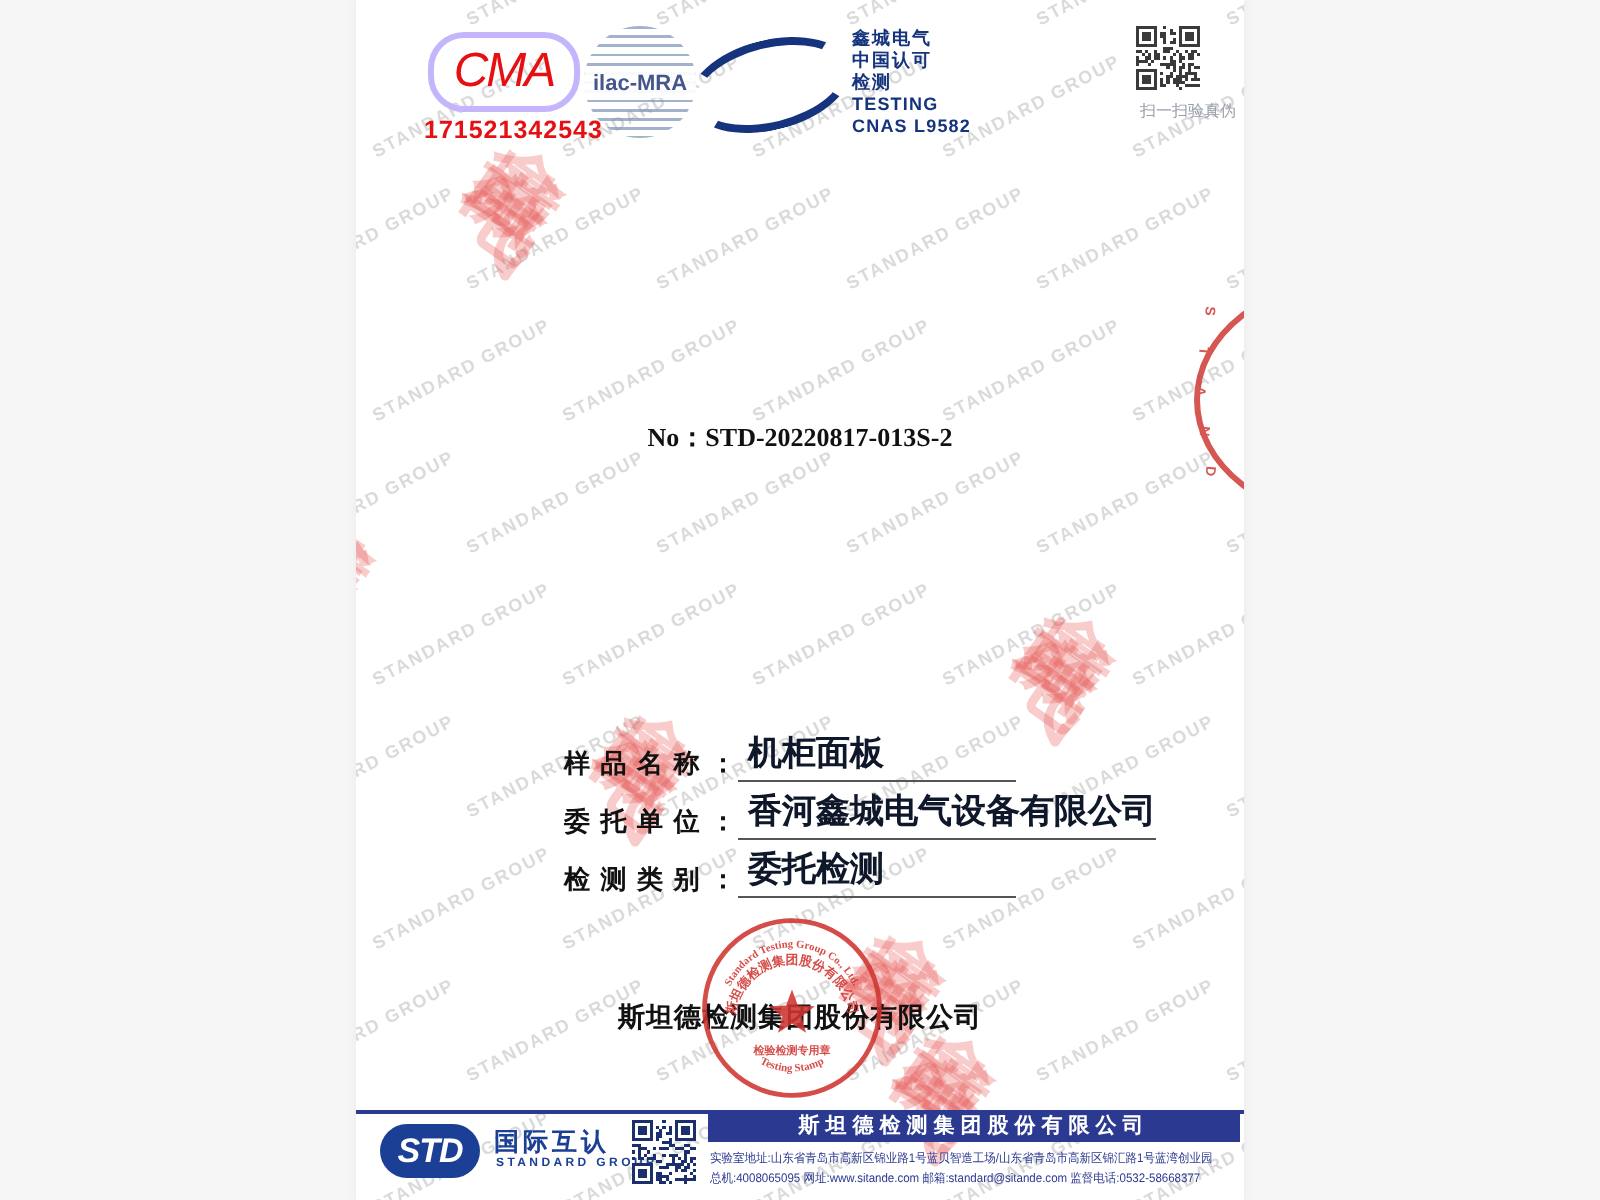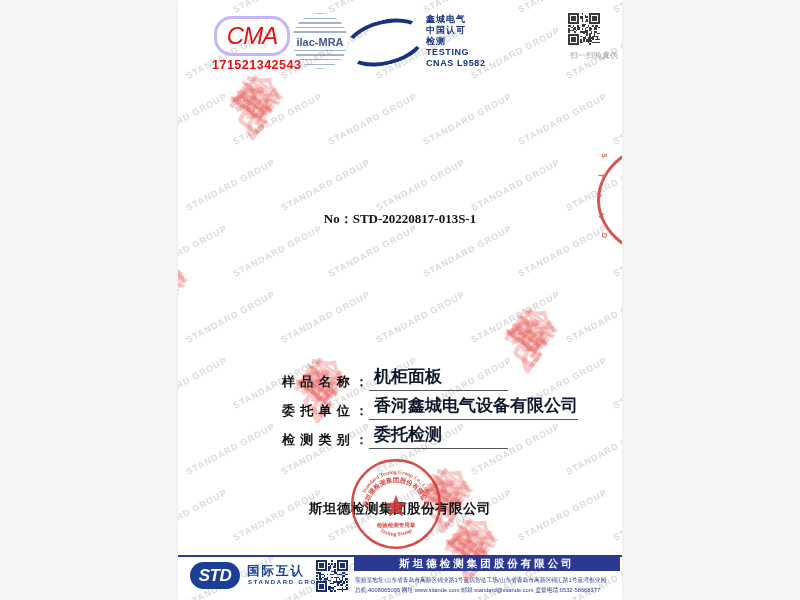--- a/index.html
+++ b/index.html
@@ -281,21 +281,21 @@
 
     <div class="arc-stamp">
       <div class="circ"></div>
       <span style="left:16px;top:16px">S</span>
       <span style="left:13px;top:36px">T</span>
       <span style="left:11px;top:56px">A</span>
       <span style="left:13px;top:76px">N</span>
       <span style="left:16px;top:96px">D</span>
     </div>
 
-    <div class="report-no">No：STD-20220817-013S-1</div>
+    <div class="report-no">No：STD-20220817-013S-2</div>
 
     <div class="fields">
       <div class="frow">
         <span class="flabel">样 品 名 称 ：</span>
         <span class="fvalue">机柜面板</span>
       </div>
       <div class="frow">
         <span class="flabel">委 托 单 位 ：</span>
         <span class="fvalue">香河鑫城电气设备有限公司</span>
       </div>

